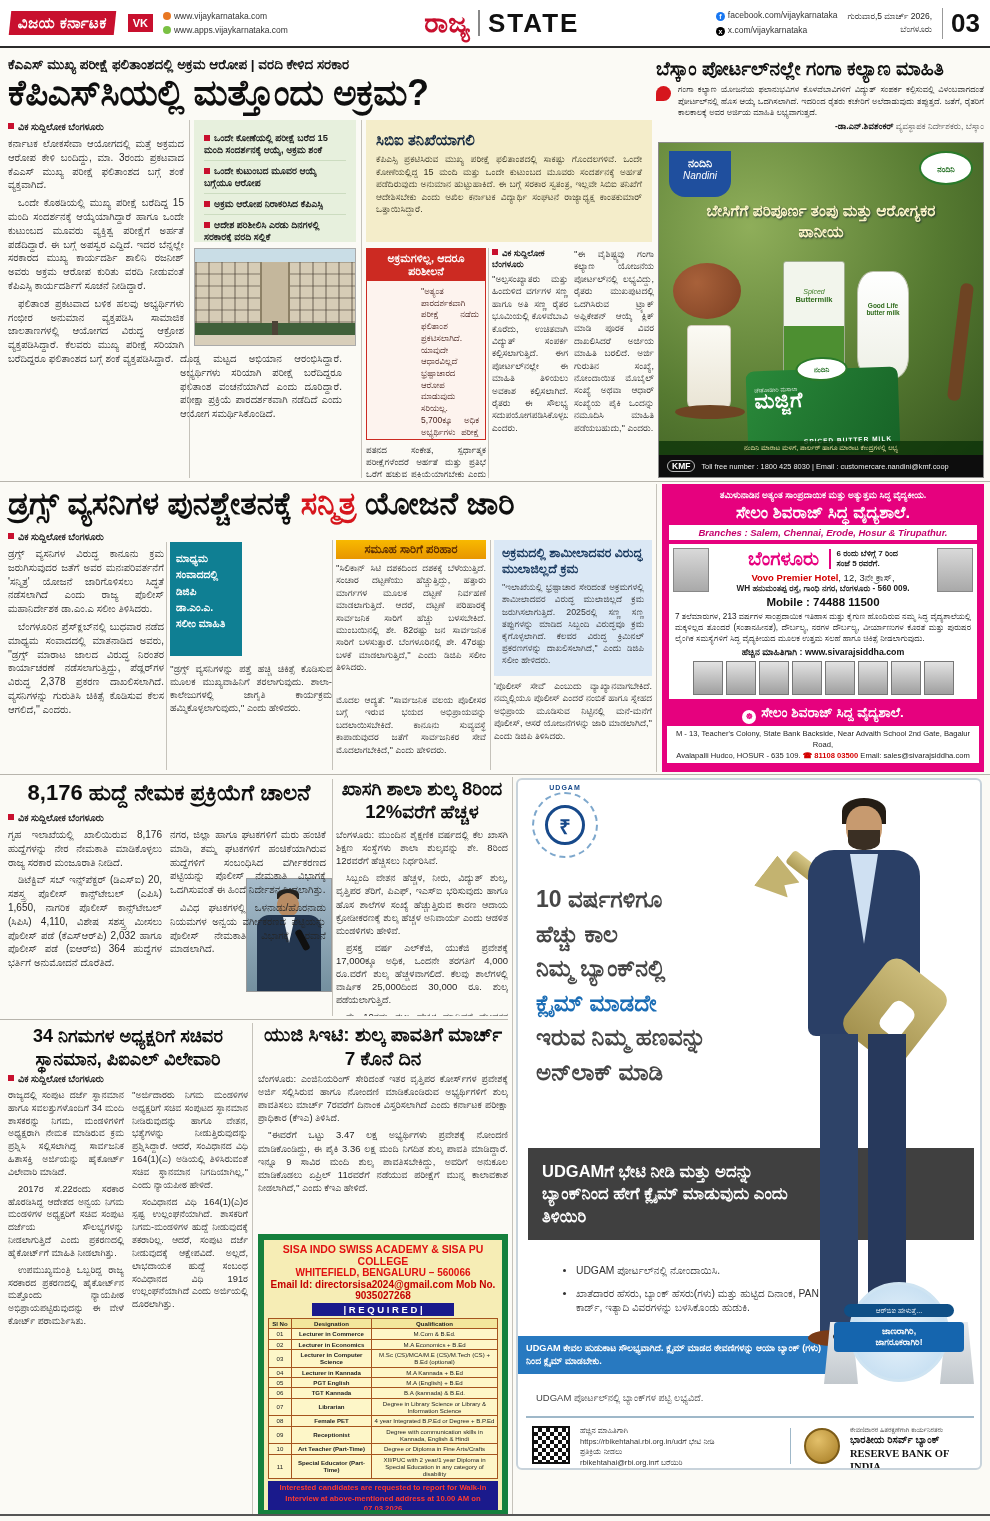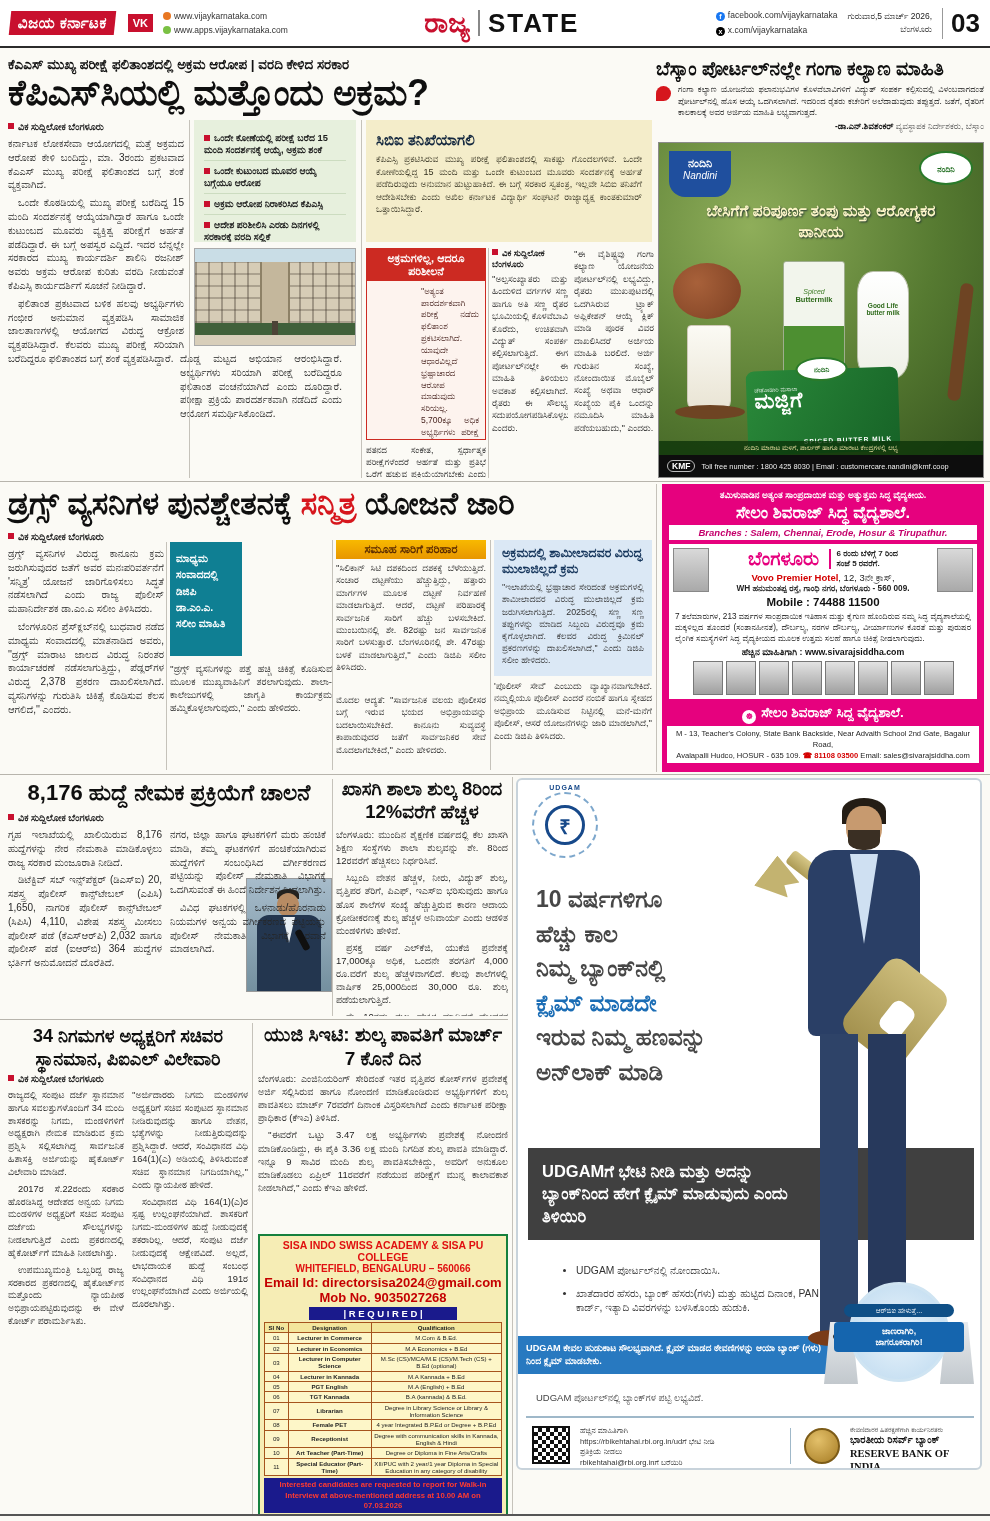--- a/index.html
+++ b/index.html
@@ -144,24 +144,24 @@
   .ufoot{position:absolute;left:14px;top:646px;width:440px;height:40px;}
   .qr{position:absolute;left:0;top:0;width:38px;height:38px;background:repeating-conic-gradient(#111 0% 25%,#fff 0% 50%);background-size:8px 8px;border:2px solid #111;}
   .qtx{position:absolute;left:48px;top:0;width:200px;font-size:7.6px;color:#333;line-height:1.4;white-space:pre-line;}
   .usep{position:absolute;left:258px;top:2px;width:1px;height:36px;background:#9fb8c9;}
   .seal{position:absolute;left:272px;top:2px;width:36px;height:36px;border-radius:50%;background:radial-gradient(circle at 38% 32%,#e3c06a,#a67c24);border:2px solid #7d5c18;}
   .rbitx{position:absolute;left:318px;top:0;width:126px;line-height:1.25;}
   .rbitx .a{font-size:6.6px;color:#333;}
   .rbitx .b{font-size:10px;font-weight:800;color:#111;}
   .rbitx .c{font-size:10.5px;font-weight:800;font-family:"Liberation Serif",serif;color:#111;}
   
-  .sisa{background:#f6edb5;border:2px solid #15803d;padding:3px 4px;overflow:hidden;}
+  .sisa{background:#f6edb5;border:6px solid #15803d;padding:3px 4px;overflow:hidden;}
   .sisa .t1{color:#e01010;font-size:10.5px;font-weight:800;text-align:center;line-height:1.15;}
   .sisa .t2{color:#e01010;font-size:10px;font-weight:800;text-align:center;}
-  .sisa .t3{color:#c40000;font-size:13px;font-weight:700;text-align:center;margin:1px 0;}
+  .sisa .t3{color:#c40000;font-size:10px;font-weight:700;text-align:center;margin:1px 0;}
   .sisa .req{background:#1a1a8c;color:#fff;font-size:9.5px;font-weight:800;text-align:center;width:62%;margin:2px auto;padding:1px 0;}
   .sisa table{width:100%;border-collapse:collapse;}
   .sisa th,.sisa td{border:1px solid #a5541e;font-size:6.1px;padding:1px 2px;text-align:center;color:#222;background:#fdf6c8;line-height:1.2;}
   .sisa th{font-weight:800;background:#f3e69c;}
   .sisa td.des{font-weight:700;}
   .sisa .walk{background:#1a1a8c;color:#ff3b30;font-size:7.7px;font-weight:800;text-align:center;padding:2px 3px;margin-top:2px;line-height:1.35;}
   .sisa .sd{font-size:7.5px;font-weight:800;text-align:right;color:#222;padding:1px 6px 0 0;}
   
   .quo{font-size:8.3px;line-height:1.4;text-align:justify;color:#222;}
   .quo .att{display:block;text-align:right;font-size:8.5px;margin-top:2px;}

